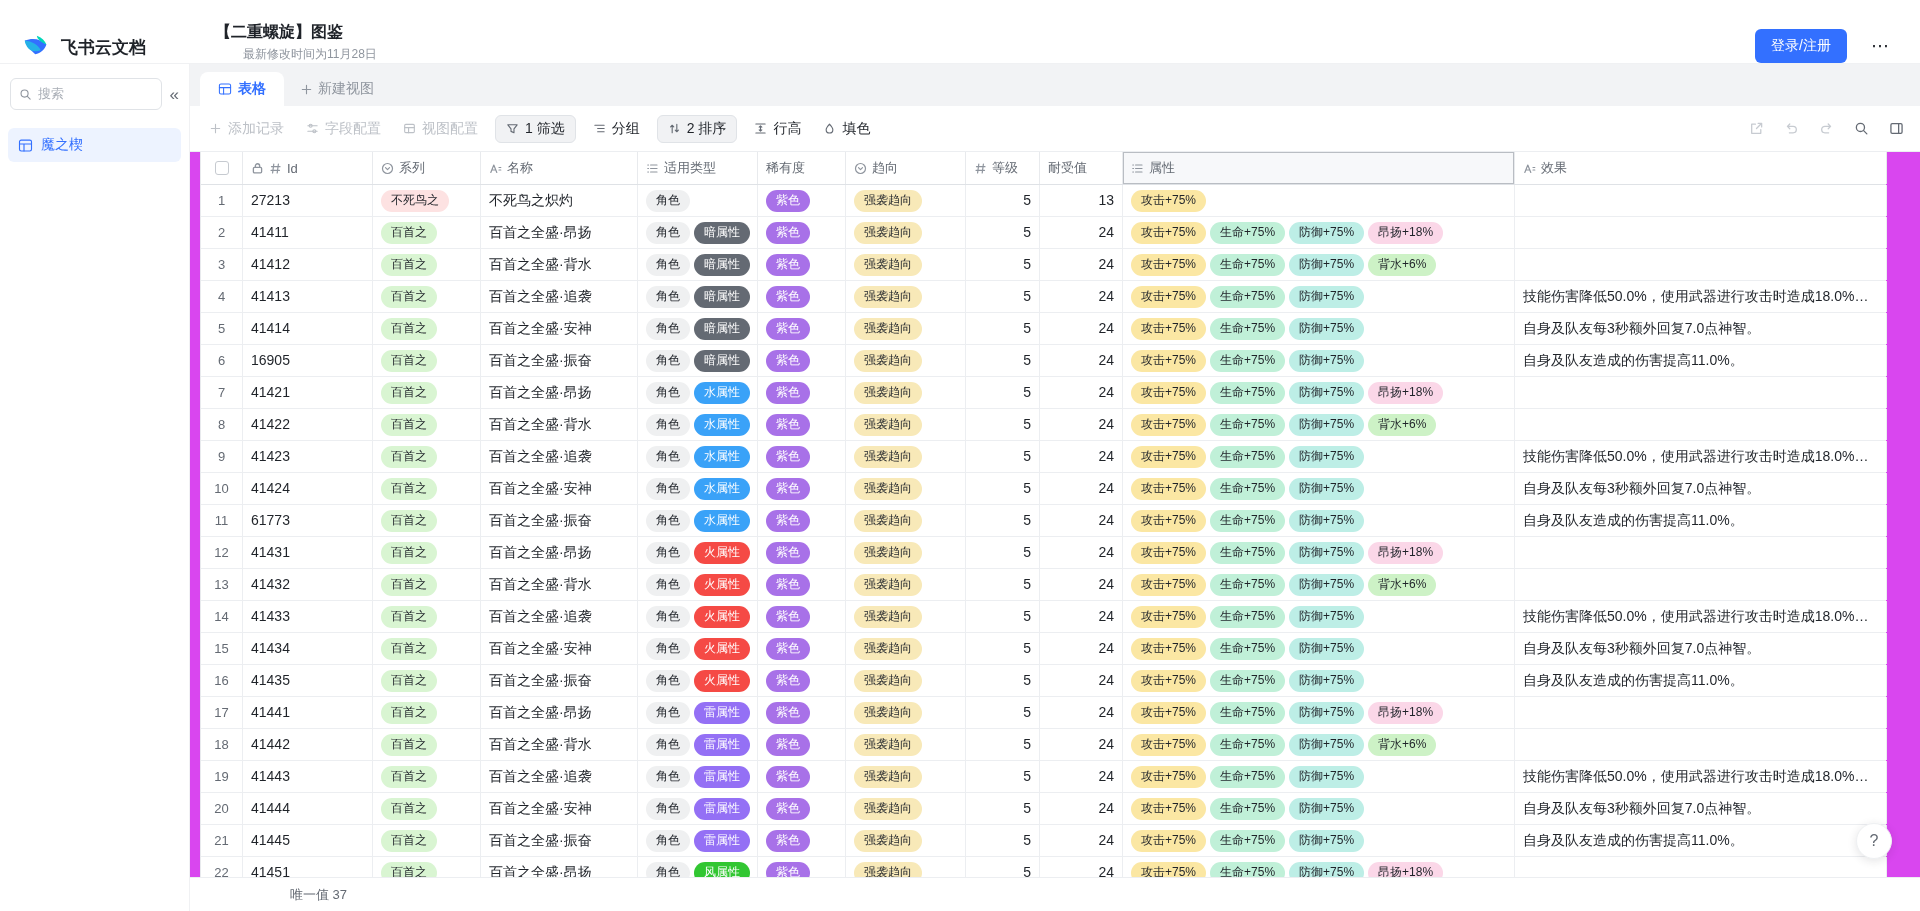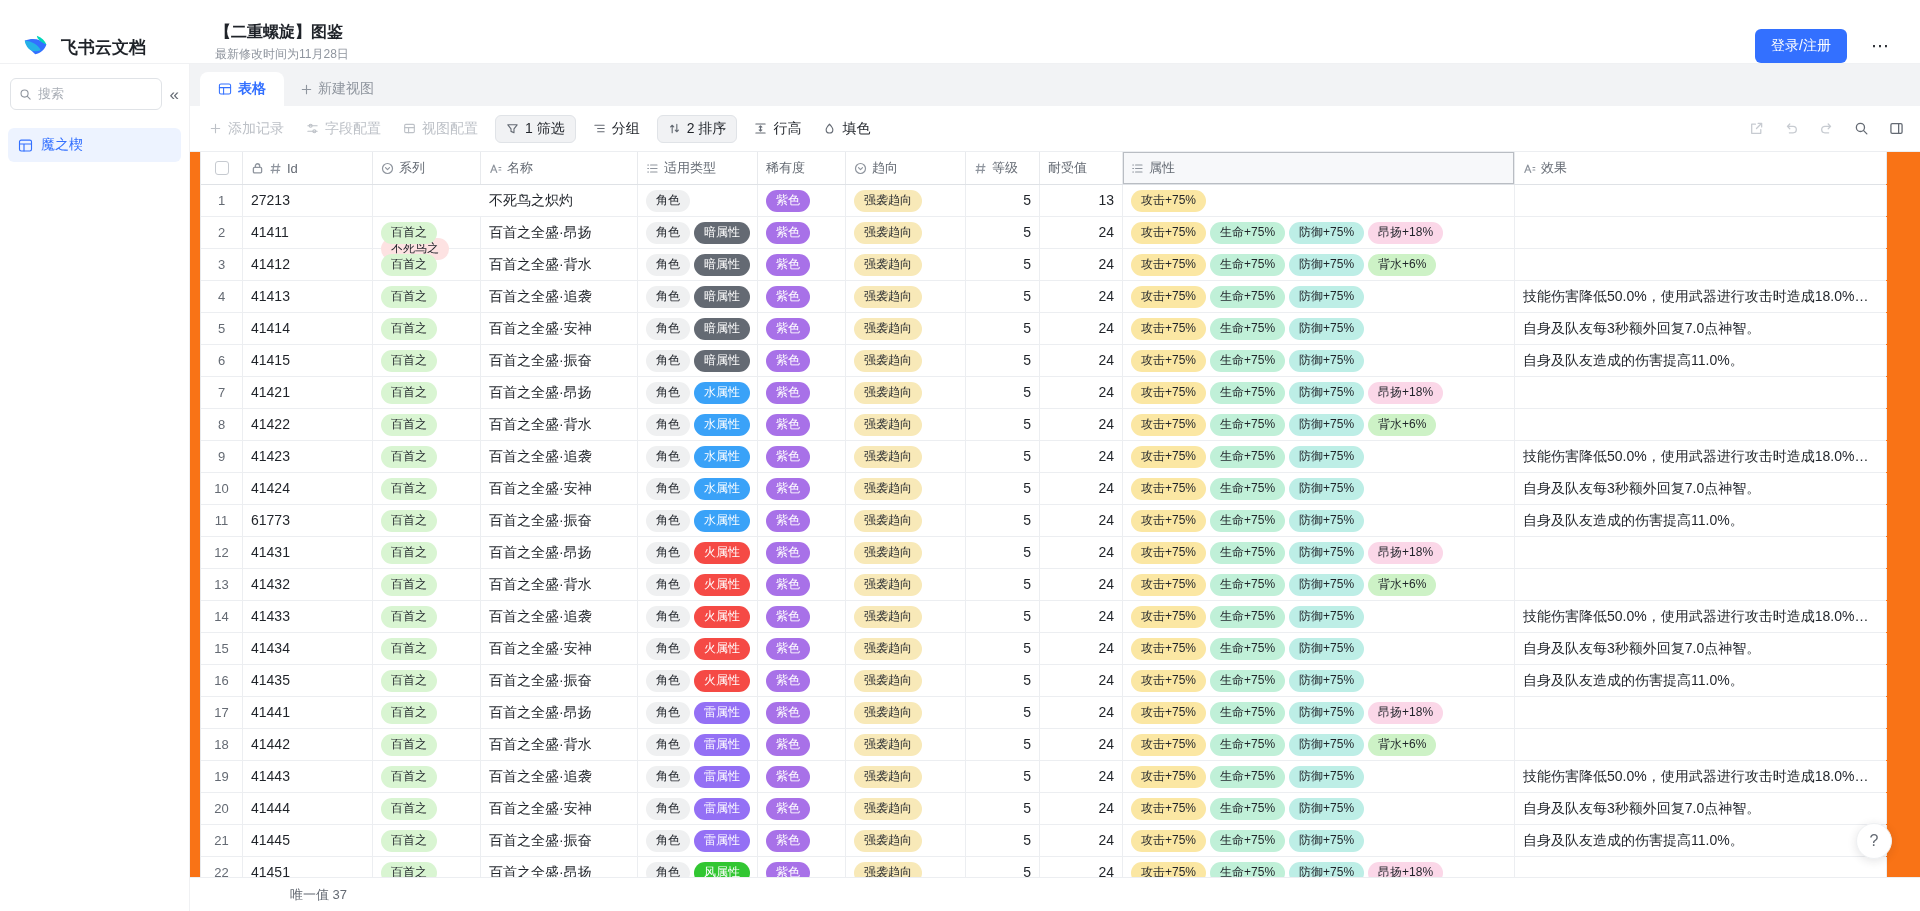--- a/index.html
+++ b/index.html
@@ -10,21 +10,21 @@
   }
   svg { display:block; fill:none; stroke:currentColor; stroke-width:1.2; stroke-linecap:round; stroke-linejoin:round; }
   .icon svg { width:13px; height:13px; }
 
   
   .topbar { height:64px; display:flex; align-items:flex-end; padding:0 24px 0 20px; border-bottom:1px solid #f0f1f3; background:#fff;gap:29px; }
   .brand { display:flex; align-items:center; gap:9px; cursor:pointer; }
   .brand-text { font-size:17px; font-weight:700; }
   .doc-meta { margin-left:40px; display:flex; flex-direction:column; justify-content:center; }
   .doc-title { font-size:16px; font-weight:700; }
-  .doc-sub { font-size:12px; color:#8f959e; margin-top:3px; }
+  .doc-sub { font-size:12px; color:#8f959e; margin-top:3px;margin-left:28px; }
   .topbar-right { margin-left:auto; display:flex; align-items:center; gap:18px; }
   .login-btn { background:#3370ff; color:#fff; border:none; border-radius:6px; padding:8px 16px; font-size:14px; font-family:inherit; cursor:pointer; }
   .more-btn { font-size:18px; color:#1f2329; cursor:pointer; padding:4px 6px; letter-spacing:1px; }
 
   
   .shell { display:flex; height:847px; }
   .sidebar { width:190px; flex:none; background:#fff; border-right:1px solid #f0f1f3; position:relative; padding-top:14px; }
   .search-row { display:flex; align-items:center; gap:8px; padding:0 10px; }
   .search-box { flex:1; height:32px; border:1px solid #e0e3e7; border-radius:6px; display:flex; align-items:center; gap:6px; padding:0 8px; color:#a8adb5; background:#fff; cursor:text; }
   .search-box .icon { color:#8f959e; }
@@ -47,21 +47,21 @@
   .tbtn { display:flex; align-items:center; gap:6px; padding:5px 9px; border-radius:6px; font-size:14px; color:#1f2329; cursor:pointer; white-space:nowrap; }
   .tbtn .icon { color:#646a73; }
   .tbtn.disabled, .tbtn.disabled .icon { color:#bdc1c7; }
   .tbtn.chip { background:#f1f2f4; border:1px solid #e0e3e7; padding:4px 10px; margin:0 4px; }
   .toolbar-right { margin-left:auto; display:flex; align-items:center; gap:20px; }
   .tr-btn { cursor:pointer; color:#646a73; }
   .tr-btn svg { width:15px; height:15px; }
   .tr-btn.disabled { color:#c7cbd1; }
 
   
-  .table-area { flex:1; overflow:hidden; padding-left:10px; background:#f97316; }
+  .table-area { flex:1; overflow:hidden; padding-left:10px; background:#d946ef; }
   .grid { width:1686px; background:#fff; border-left:1px solid #e8eaed; }
   .thead { display:flex; height:33px; background:#fff; border-bottom:1px solid #dfe2e6; }
   .th { flex:none; display:flex; align-items:center; gap:5px; padding:0 8px; border-right:1px solid #e8eaed; font-size:13px; color:#646a73; overflow:hidden; white-space:nowrap; cursor:pointer; }
   .th .icon { color:#8f959e; flex:none; }
   .th.center { justify-content:center; }
   .th.highlight { box-shadow:inset 0 0 0 1px #b9bdc3; background:#f7f8fa; }
   .cb { width:14px; height:14px; border:1.5px solid #c6cad0; border-radius:3px; background:#fff; flex:none; }
   .tr { display:flex; height:32px; background:#fff; border-bottom:1px solid #eceef1; }
   .td { flex:none; height:100%; line-height:31px; padding:0 8px; border-right:1px solid #eceef1; overflow:hidden; white-space:nowrap; text-overflow:ellipsis; font-size:14px; cursor:default; }
   .td.center { text-align:center; color:#646a73; font-size:13px; }
@@ -328,21 +328,21 @@
                   <path d="M1.8 10.5L4.8 3l3 7.5M2.8 8h4M10 5.5h1.8M10 8h1.8"></path>
                 </svg>
               </span>
               <span>效果</span>
             </div>
           </div>
         <div class="tbody">
             <div class="tr">
               <div class="td center" style="width: 42px;">1</div>
               <div class="td" style="width: 130px;">27213</div>
-              <div class="td td-tags" style="width: 108px; margin-top: 48px;">
+              <div class="td td-tags" style="width: 108px;">
                 <span class="tag" style="background: rgb(253, 226, 226); color: rgb(31, 35, 41);">不死鸟之</span>
               </div>
               <div class="td" style="width: 157px;">不死鸟之炽灼</div>
               <div class="td td-tags" style="width: 120px;">
                 <span class="tag" style="background: rgb(239, 240, 241); color: rgb(31, 35, 41);">角色</span>
               </div>
               <div class="td td-tags" style="width: 88px;">
                 <span class="tag" style="background: rgb(168, 113, 232); color: rgb(255, 255, 255);">紫色</span>
               </div>
               <div class="td td-tags" style="width: 120px;">
@@ -456,21 +456,21 @@
               <div class="td right" style="width: 83px;">24</div>
               <div class="td td-tags" style="width: 392px;">
                 <span class="tag" style="background: rgb(251, 231, 163); color: rgb(31, 35, 41);">攻击+75%</span>
                 <span class="tag" style="background: rgb(192, 240, 216); color: rgb(31, 35, 41);">生命+75%</span>
                 <span class="tag" style="background: rgb(189, 238, 230); color: rgb(31, 35, 41);">防御+75%</span>
               </div>
               <div class="td" style="width: 372px;">自身及队友每3秒额外回复7.0点神智。</div>
             </div>
             <div class="tr">
               <div class="td center" style="width: 42px;">6</div>
-              <div class="td" style="width: 130px;">41415</div>
+              <div class="td" style="width: 130px;">16905</div>
               <div class="td td-tags" style="width: 108px;">
                 <span class="tag" style="background: rgb(217, 245, 210); color: rgb(31, 35, 41);">百首之</span>
               </div>
               <div class="td" style="width: 157px;">百首之全盛·振奋</div>
               <div class="td td-tags" style="width: 120px;">
                 <span class="tag" style="background: rgb(239, 240, 241); color: rgb(31, 35, 41);">角色</span>
                 <span class="tag" style="background: rgb(100, 106, 115); color: rgb(255, 255, 255);">暗属性</span>
               </div>
               <div class="td td-tags" style="width: 88px;">
                 <span class="tag" style="background: rgb(168, 113, 232); color: rgb(255, 255, 255);">紫色</span>

